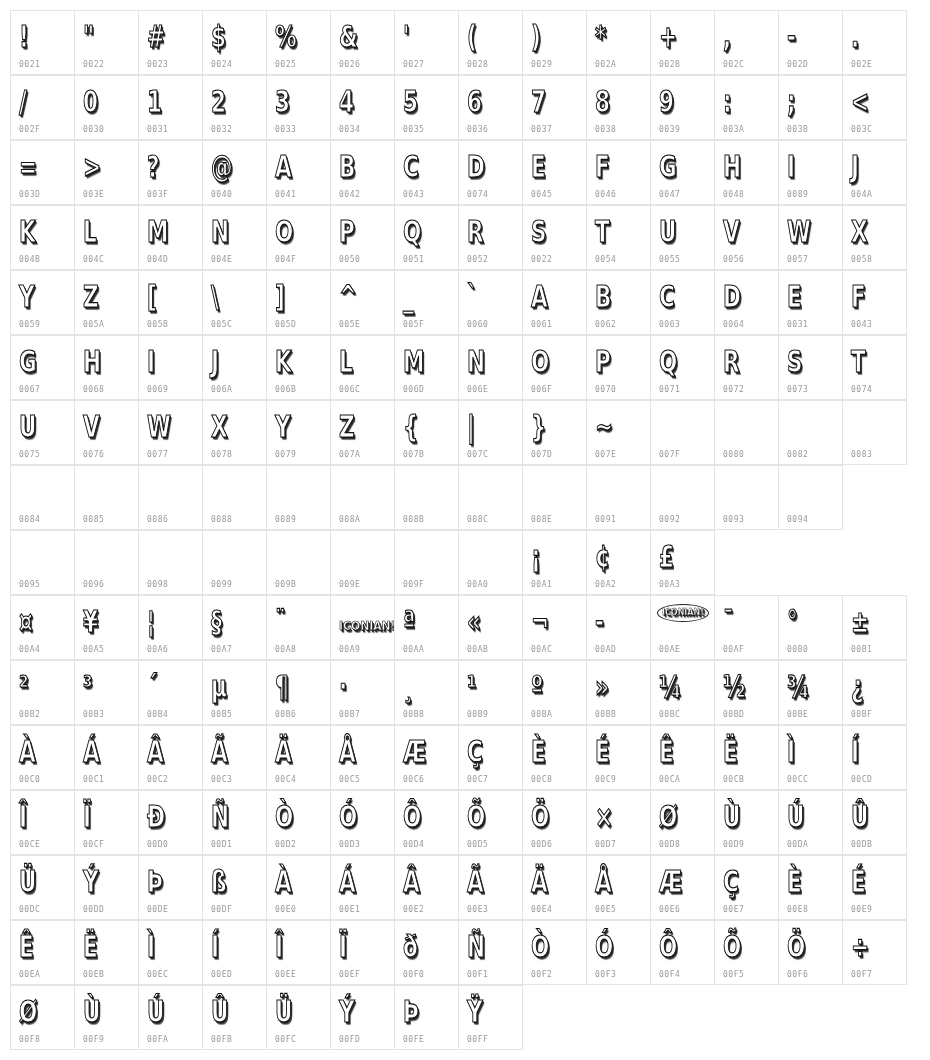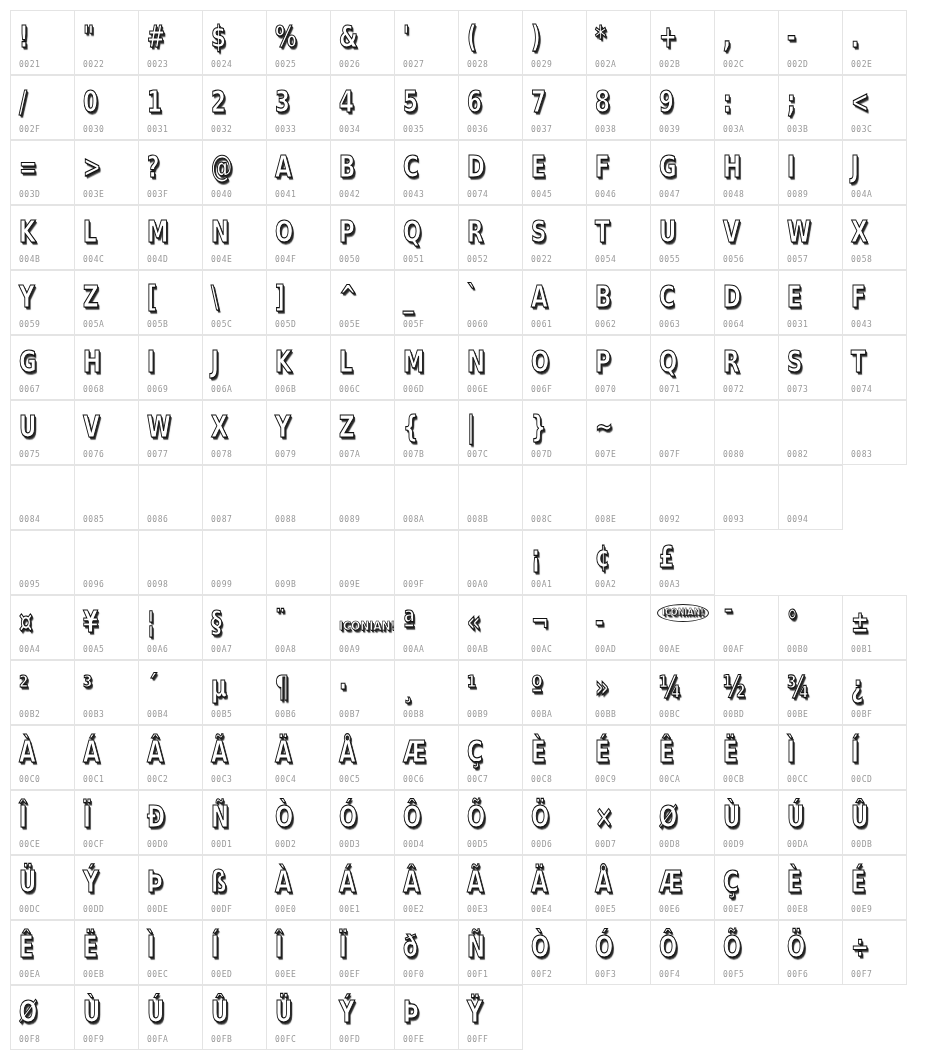--- a/index.html
+++ b/index.html
@@ -461,24 +461,20 @@
       <div class="cell">
         <span class="glyph"></span>
         <span class="code">0085</span>
       </div>
       <div class="cell">
         <span class="glyph"></span>
         <span class="code">0086</span>
       </div>
       <div class="cell">
         <span class="glyph"></span>
-        <span class="code">0087</span>
-      </div>
-      <div class="cell">
-        <span class="glyph"></span>
         <span class="code">0088</span>
       </div>
       <div class="cell">
         <span class="glyph"></span>
         <span class="code">0089</span>
       </div>
       <div class="cell">
         <span class="glyph"></span>
         <span class="code">008A</span>
       </div>
@@ -486,20 +482,24 @@
         <span class="glyph"></span>
         <span class="code">008B</span>
       </div>
       <div class="cell">
         <span class="glyph"></span>
         <span class="code">008C</span>
       </div>
       <div class="cell">
         <span class="glyph"></span>
         <span class="code">008E</span>
+      </div>
+      <div class="cell">
+        <span class="glyph"></span>
+        <span class="code">0091</span>
       </div>
       <div class="cell">
         <span class="glyph"></span>
         <span class="code">0092</span>
       </div>
       <div class="cell">
         <span class="glyph"></span>
         <span class="code">0093</span>
       </div>
       <div class="cell">

